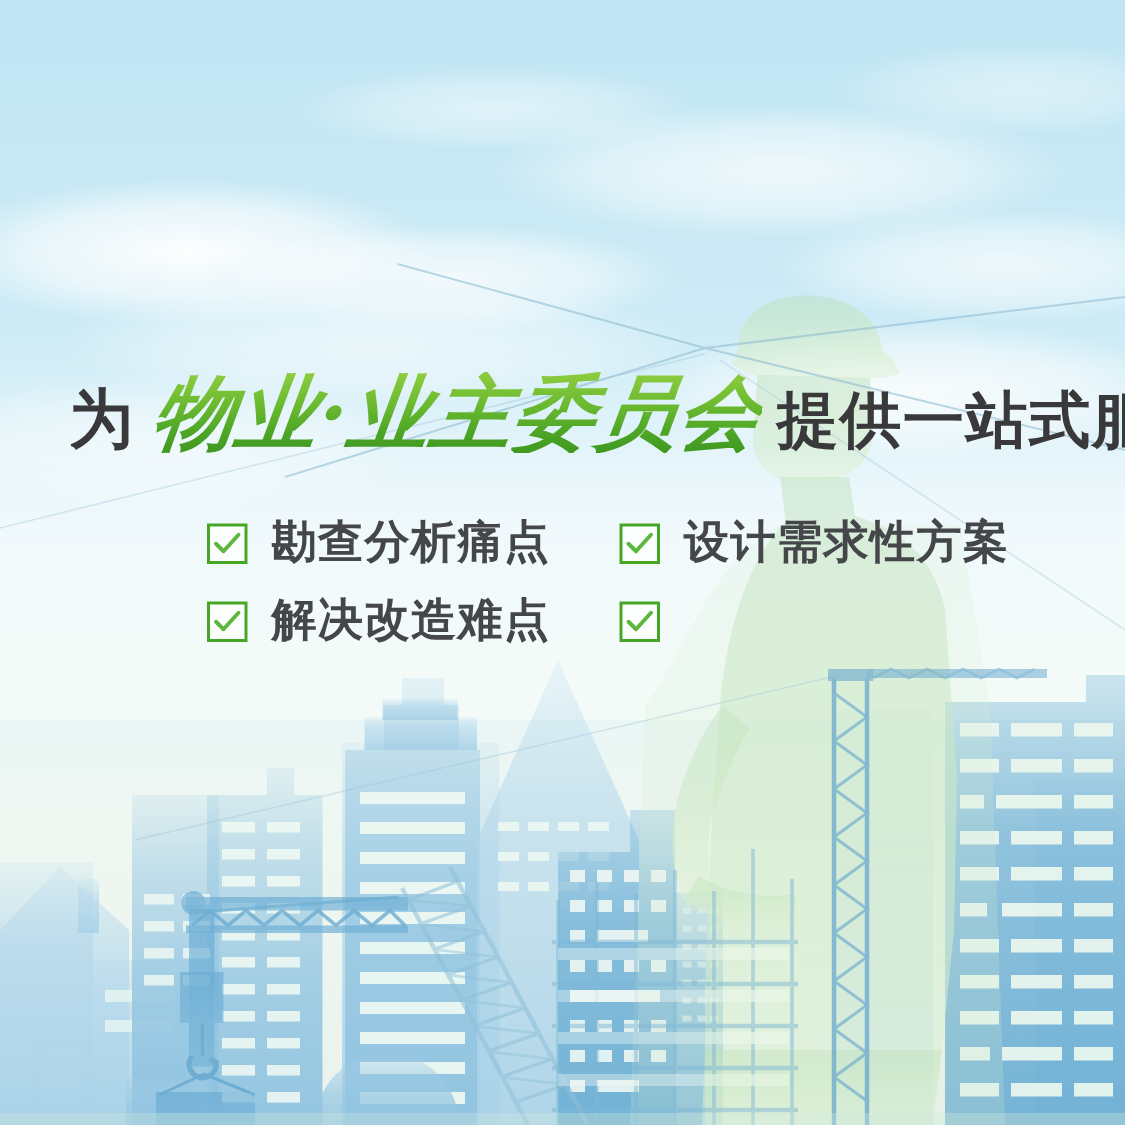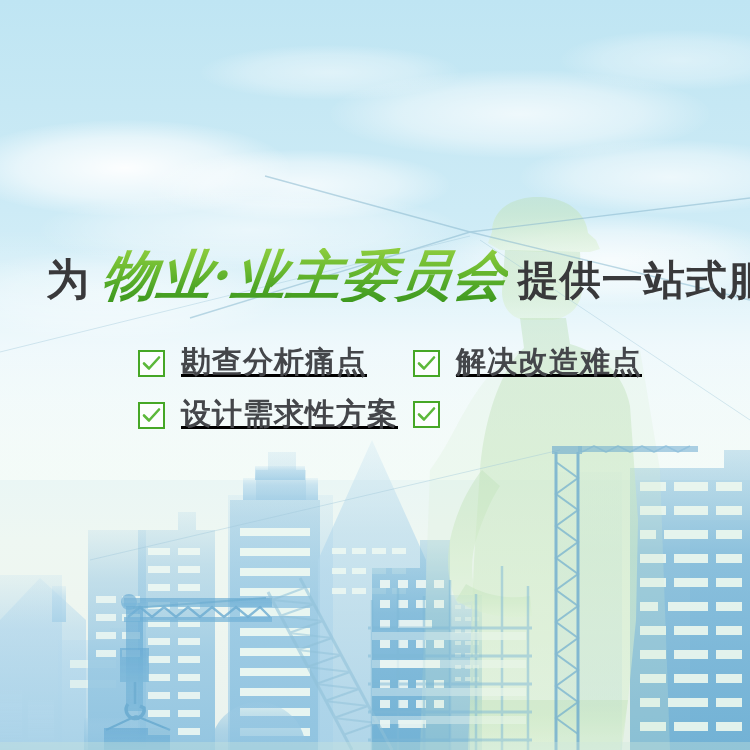--- a/index.html
+++ b/index.html
@@ -102,22 +102,21 @@
     top: 336px;
     width: 560px;
     z-index: 40;
     display: grid;
     grid-template-columns: 275px 275px;
     grid-auto-rows: 52px;
     align-items: center;
   }
   .feature {
     display: flex;
-    align-items: flex-end;
-    text-decoration: underline;
+    align-items: center;
   }
   .cbox {
     width: 23px; height: 23px;
     border: 2px solid #46a726;
     background: rgba(255,255,255,.78);
     margin-right: 16px;
     flex: 0 0 auto;
     position: relative;
   }
   .cbox svg { position:absolute; left:2px; top:3px; }
@@ -570,30 +569,30 @@
       </span>
       <span class="feature-label">勘查分析痛点</span>
     </div>
 
     <div class="feature">
       <span class="cbox">
         <svg width="19" height="17" viewBox="0 0 19 17">
             <path d="M2 8.5 L7 13.5 L17 2.5" fill="none" stroke="#5cb83a" stroke-width="2.6" stroke-linecap="round" stroke-linejoin="round"></path>
           </svg>
       </span>
-      <span class="feature-label">解决改造难点</span>
+      <span class="feature-label">设计需求性方案</span>
     </div>
 
     <div class="feature">
       <span class="cbox">
         <svg width="19" height="17" viewBox="0 0 19 17">
             <path d="M2 8.5 L7 13.5 L17 2.5" fill="none" stroke="#5cb83a" stroke-width="2.6" stroke-linecap="round" stroke-linejoin="round"></path>
           </svg>
       </span>
-      <span class="feature-label">设计需求性方案</span>
+      <span class="feature-label">解决改造难点</span>
     </div>
 
     <div class="feature">
       <span class="cbox">
         <svg width="19" height="17" viewBox="0 0 19 17">
             <path d="M2 8.5 L7 13.5 L17 2.5" fill="none" stroke="#5cb83a" stroke-width="2.6" stroke-linecap="round" stroke-linejoin="round"></path>
           </svg>
       </span>
     </div>
 

